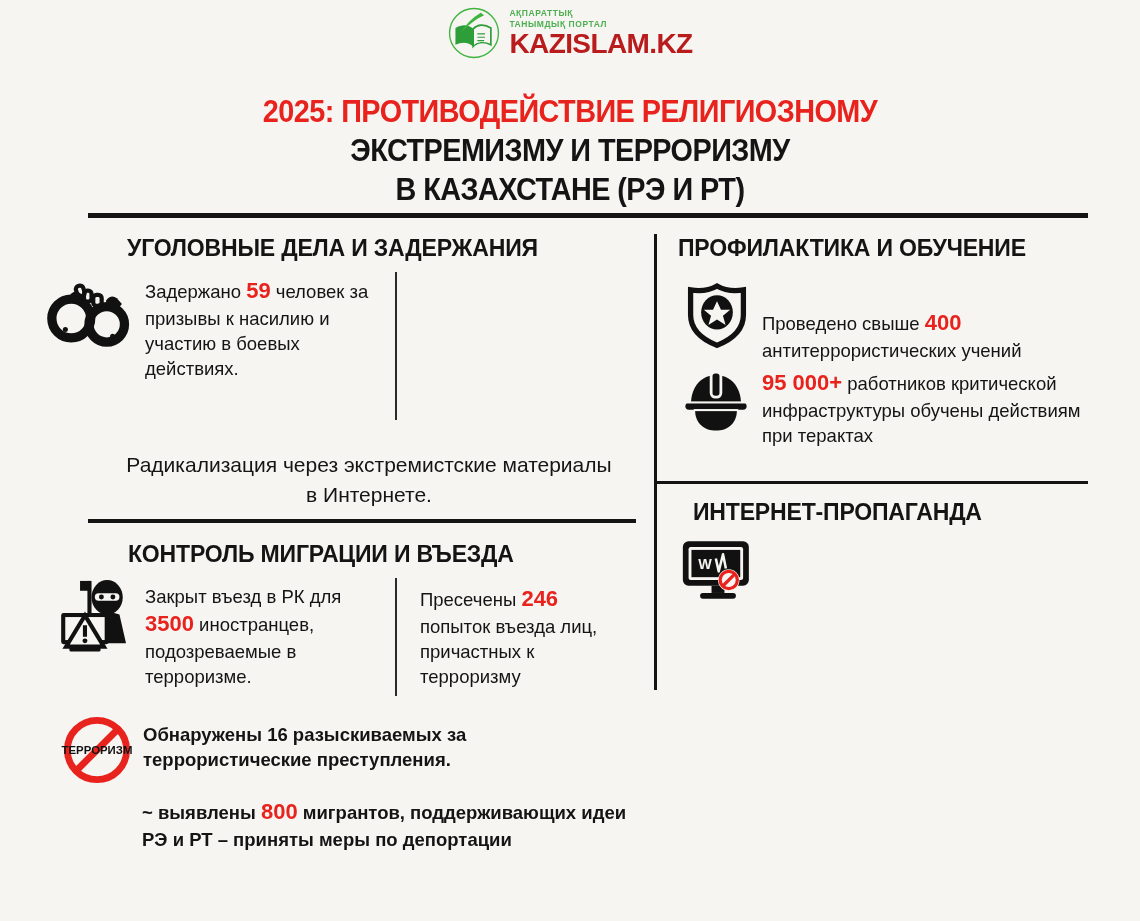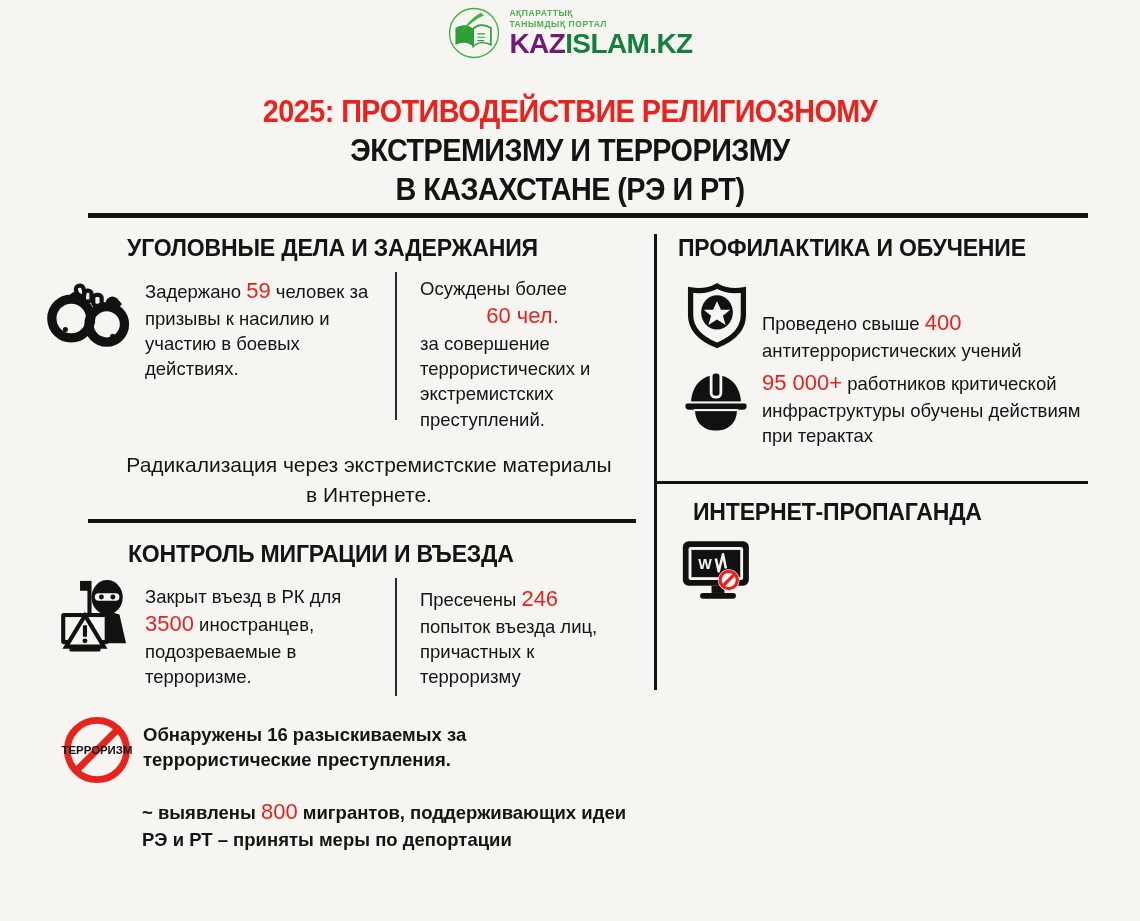--- a/index.html
+++ b/index.html
@@ -18,22 +18,22 @@
     display: flex; justify-content: center; align-items: center;
   }
   .logo-inner { display: flex; align-items: center; gap: 8px; }
   .logo-mark { width: 54px; height: 54px; flex: 0 0 54px; }
   .logo-text { display: flex; flex-direction: column; justify-content: center; }
   .logo-tag {
     font-size: 8.5px; font-weight: bold; letter-spacing: .55px;
     color: #4caf50; line-height: 1.22; text-transform: uppercase;
   }
   .logo-name { font-size: 28px; font-weight: bold; letter-spacing: -.6px; line-height: 1; margin-top: 1px; }
-  .logo-name .kaz { color: #701a75; }
-  .logo-name .islam { color: #15803d; }
+  .logo-name .kaz { color: #b91c1c; }
+  .logo-name .islam { color: #b91c1c; }
 
   
   .title-block { position: absolute; left: 0; top: 92px; width: 1140px; text-align: center; }
   .title-line {
     font-size: 31px; font-weight: bold; letter-spacing: -0.6px;
     line-height: 1.26; white-space: nowrap;
     font-stretch: condensed;
     transform: scaleX(0.93); transform-origin: center;
   }
   .title-line.red { color: #e8231e; }
@@ -68,21 +68,21 @@
     letter-spacing: -0.2px; color: #141414; white-space: nowrap;
     transform: scaleX(0.96); transform-origin: left center;
   }
   #h-criminal { left: 127px; top: 234px; }
   #h-migration { left: 128px; top: 540px; }
   #h-prevention { left: 678px; top: 234px; }
   #h-internet { left: 693px; top: 498px; }
 
   
   .body-txt { font-size: 18.5px; line-height: 1.36; color: #141414; }
-  .num { color: #e8231e; font-weight: normal; text-align: center; }
+  .num { color: #e8231e; font-weight: bold; }
   .num.lg { font-size: 22px; }
   .bold { font-weight: bold; }
 
   
   .blk { position: absolute; }
   #blk-detained { left: 145px; top: 276px; width: 240px; }
   #blk-convicted { left: 420px; top: 276px; width: 205px; }
   #note-radical {
     left: 119px; top: 450px; width: 500px;
     text-align: center; font-size: 21px; line-height: 1.42;
@@ -161,25 +161,20 @@
       <rect x="44" y="22" width="9" height="13" rx="4" fill="none" stroke="#111" stroke-width="5"></rect>
       <rect x="55" y="27" width="10" height="13" rx="4" fill="none" stroke="#111" stroke-width="5"></rect>
       <rect x="35" y="16" width="9" height="13" rx="4" fill="none" stroke="#111" stroke-width="5" transform="rotate(-18 40 22)"></rect>
     </svg>
   </div>
 
   <div class="blk body-txt" id="blk-detained">
     <span>Задержано </span><span class="num lg">59</span><span> человек за призывы к насилию и участию в боевых действиях.</span>
   </div>
 
-  <div class="blk body-txt" id="blk-convicted">
-    <div>Осуждены более</div>
-    <div class="num lg">60 чел.</div>
-    <div>за совершение террористических и экстремистских преступлений.</div>
-  </div>
 
   <div class="blk" id="note-radical">Радикализация через экстремистские материалы в Интернете.</div>
 
   <div class="sec-head" id="h-migration">КОНТРОЛЬ МИГРАЦИИ И ВЪЕЗДА</div>
 
   <div class="icon" id="ic-hacker">
     <svg viewBox="0 0 100 95">
       <rect x="42" y="6" width="5" height="42" fill="#111"></rect>
       <rect x="33" y="6" width="12" height="12" fill="#111"></rect>
       <ellipse cx="66" cy="26" rx="19" ry="21" fill="#111"></ellipse>

